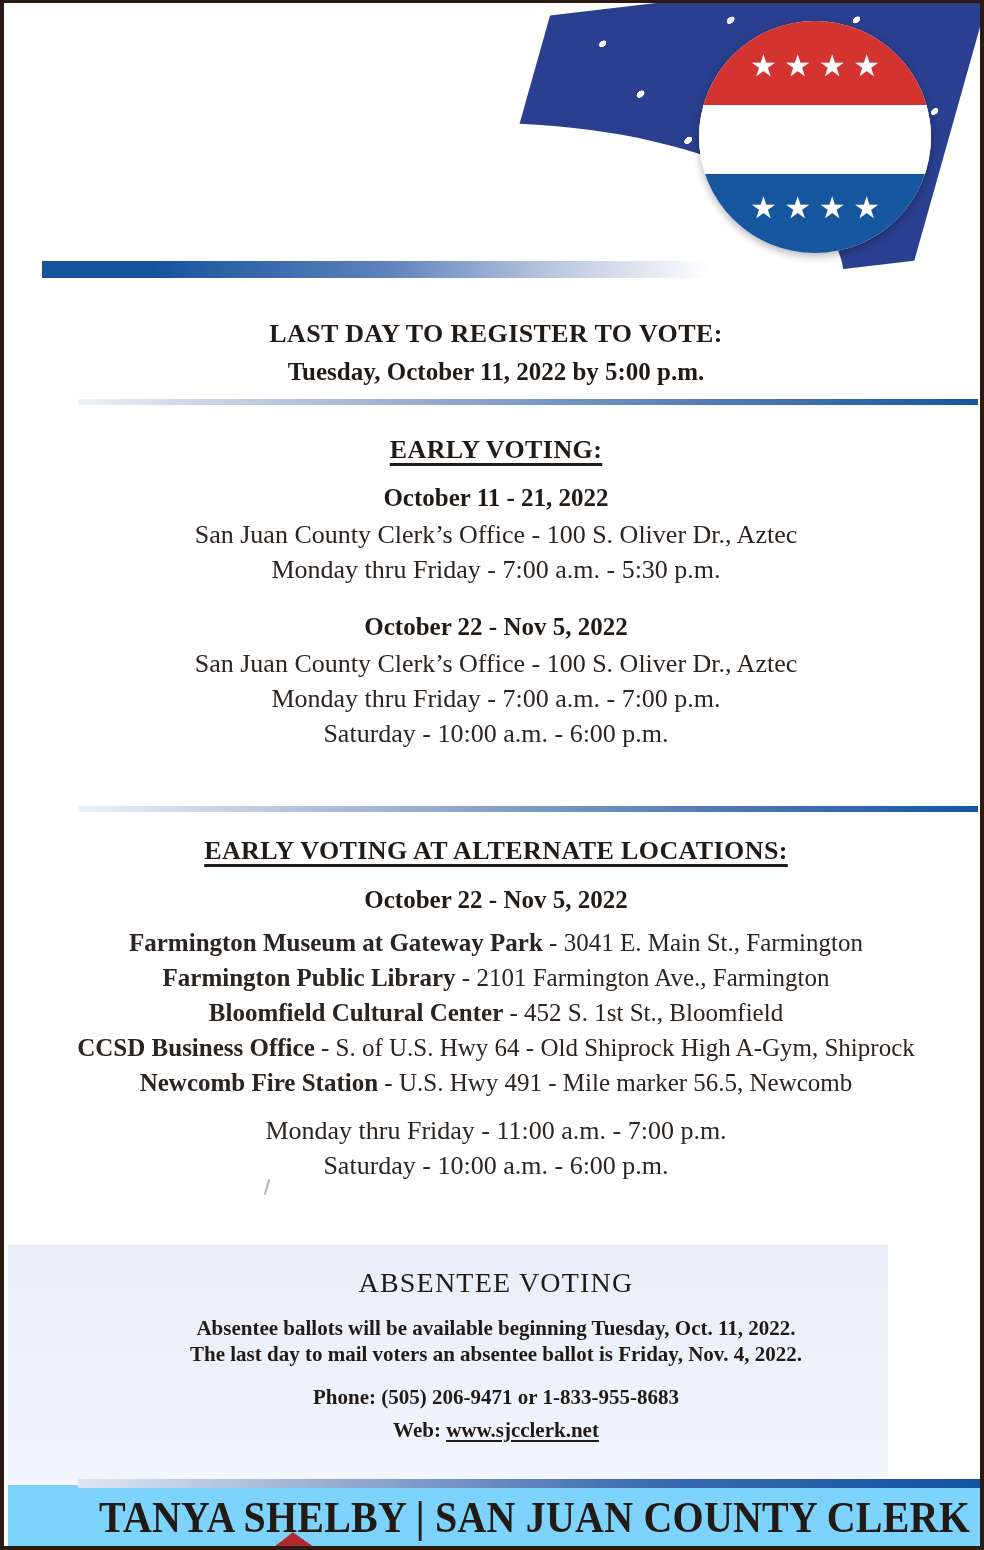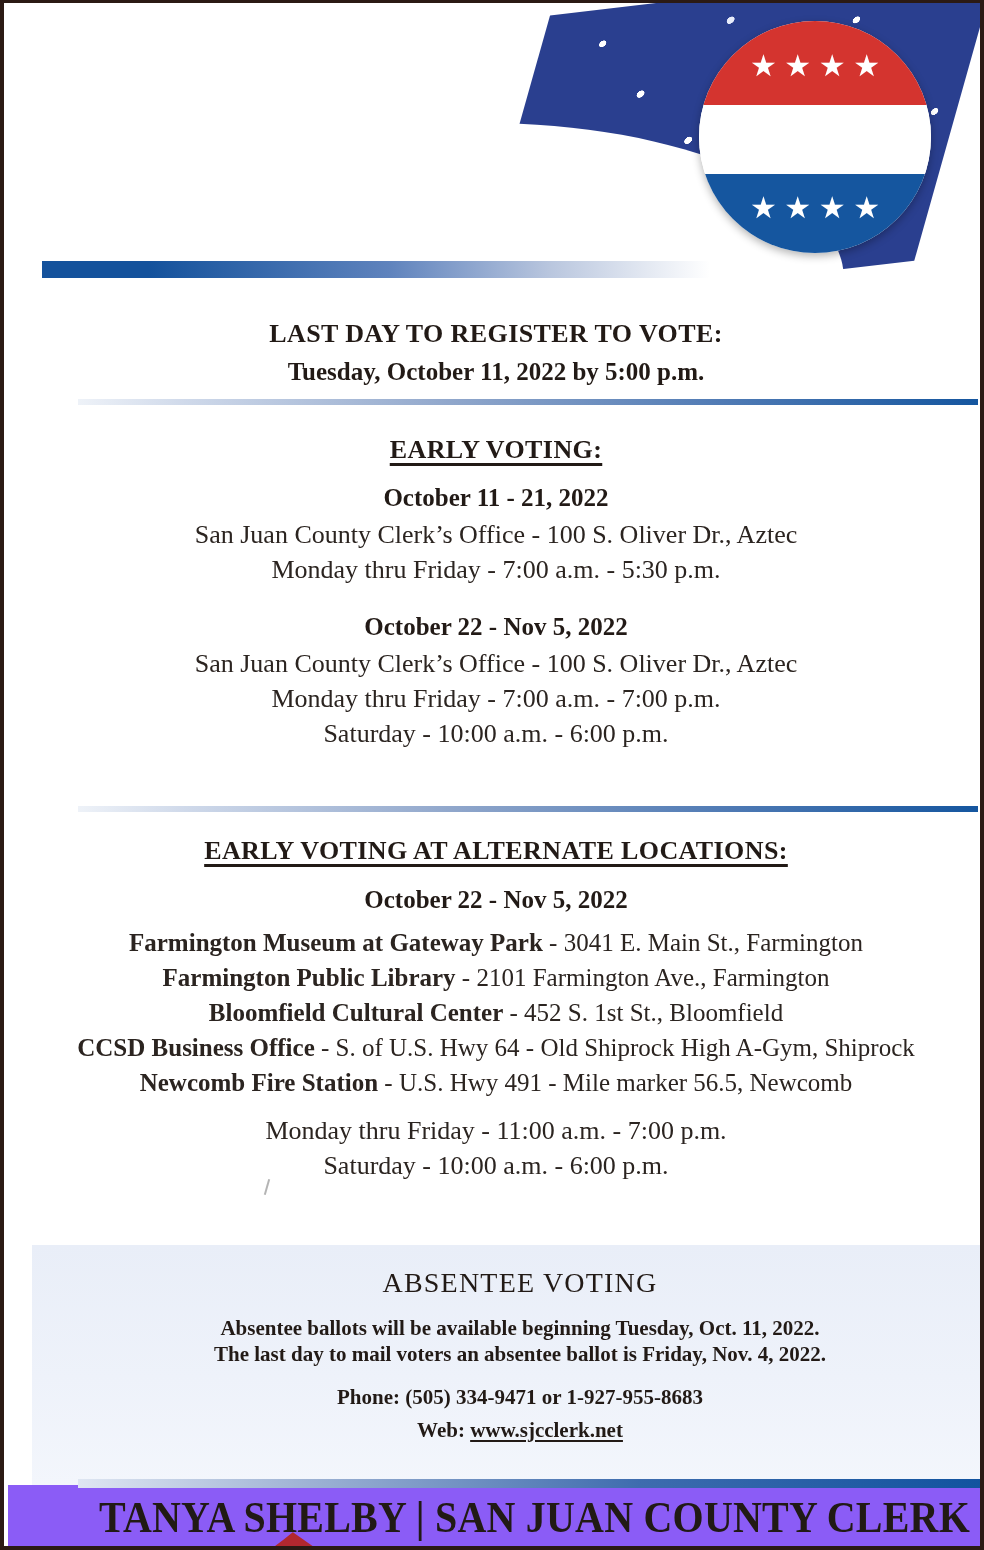--- a/index.html
+++ b/index.html
@@ -133,24 +133,23 @@
     color:#221a16; font-family:"Liberation Serif", serif;
   }
   .hd-ul{ text-decoration:underline; text-underline-offset:5px; text-decoration-thickness:3px; }
   .line-b{ font-size:25px; font-weight:bold; color:#221a16; }
   .line-r{ font-size:26px; color:#2b2420; }
   .loc{ font-size:25px; color:#2b2420; text-align:center; white-space:nowrap; }
   .loc b{ font-weight:bold; }
 
   
   .abs{
-    position:absolute; left:4px; top:1242px; width:952px; height:240px;
+    position:absolute; left:4px; top:1242px; width:880px; height:240px;
     background:linear-gradient(to bottom,#e9eef8 0%, #eef2fa 55%, #f3f6fc 100%);
     overflow:hidden;
-    margin-left:24px;
   }
   .abs .stripeA, .abs .stripeB, .abs .stripeC{
     position:absolute; border-radius:50%; border-style:solid;
     border-right-color:transparent; border-top-color:transparent;
   }
   .abs .stripeA{
     left:-620px; top:-170px; width:1120px; height:700px;
     border-width:46px; border-color:#b2282f; border-right-color:transparent; border-top-color:transparent;
     transform:rotate(-6deg);
   }
@@ -176,21 +175,21 @@
   .weblink{ text-decoration:underline; text-underline-offset:3px; }
 
   
   .footbar{
     position:absolute; left:74px; top:1476px; width:906px; height:9px;
     background:linear-gradient(to right,#dfe6f2 0%, #9fb3d4 25%, #3e6cae 62%, #11539f 100%);
     z-index:6;
   }
   .footwrap{
     position:absolute; left:4px; top:1482px; width:976px; height:64px;
-    background:#8b5cf6; overflow:hidden;
+    background:#7dd3fc; overflow:hidden;
   }
   .footred{
     position:absolute; left:-500px; top:-190px; width:900px; height:420px;
     border-radius:50%; border:58px solid #b2282f;
     border-right-color:transparent; border-top-color:transparent;
     transform:rotate(-10deg);
   }
   .footred2{
     position:absolute; left:-540px; top:-150px; width:960px; height:470px;
     border-radius:50%; border:26px solid #d6d8dd;
@@ -297,21 +296,21 @@
     <div class="stripeB"></div>
     <div class="stripeC"></div>
 
     <div class="abs-inner">
       <div class="abs-title">ABSENTEE VOTING</div>
       <div class="abs-body">
         <div>Absentee ballots will be available beginning Tuesday, Oct. 11, 2022.</div>
         <div>The last day to mail voters an absentee ballot is Friday, Nov. 4, 2022.</div>
       </div>
       <div class="abs-contact">
-        <div>Phone: (505) 334-9471 or 1-927-955-8683</div>
+        <div>Phone: (505) 206-9471 or 1-833-955-8683</div>
         <div>
           <span>Web: </span><span class="weblink">www.sjcclerk.net</span>
         </div>
       </div>
     </div>
   </div>
 
   <div class="footbar"></div>
   <div class="footwrap">
     <div class="footred"></div>

